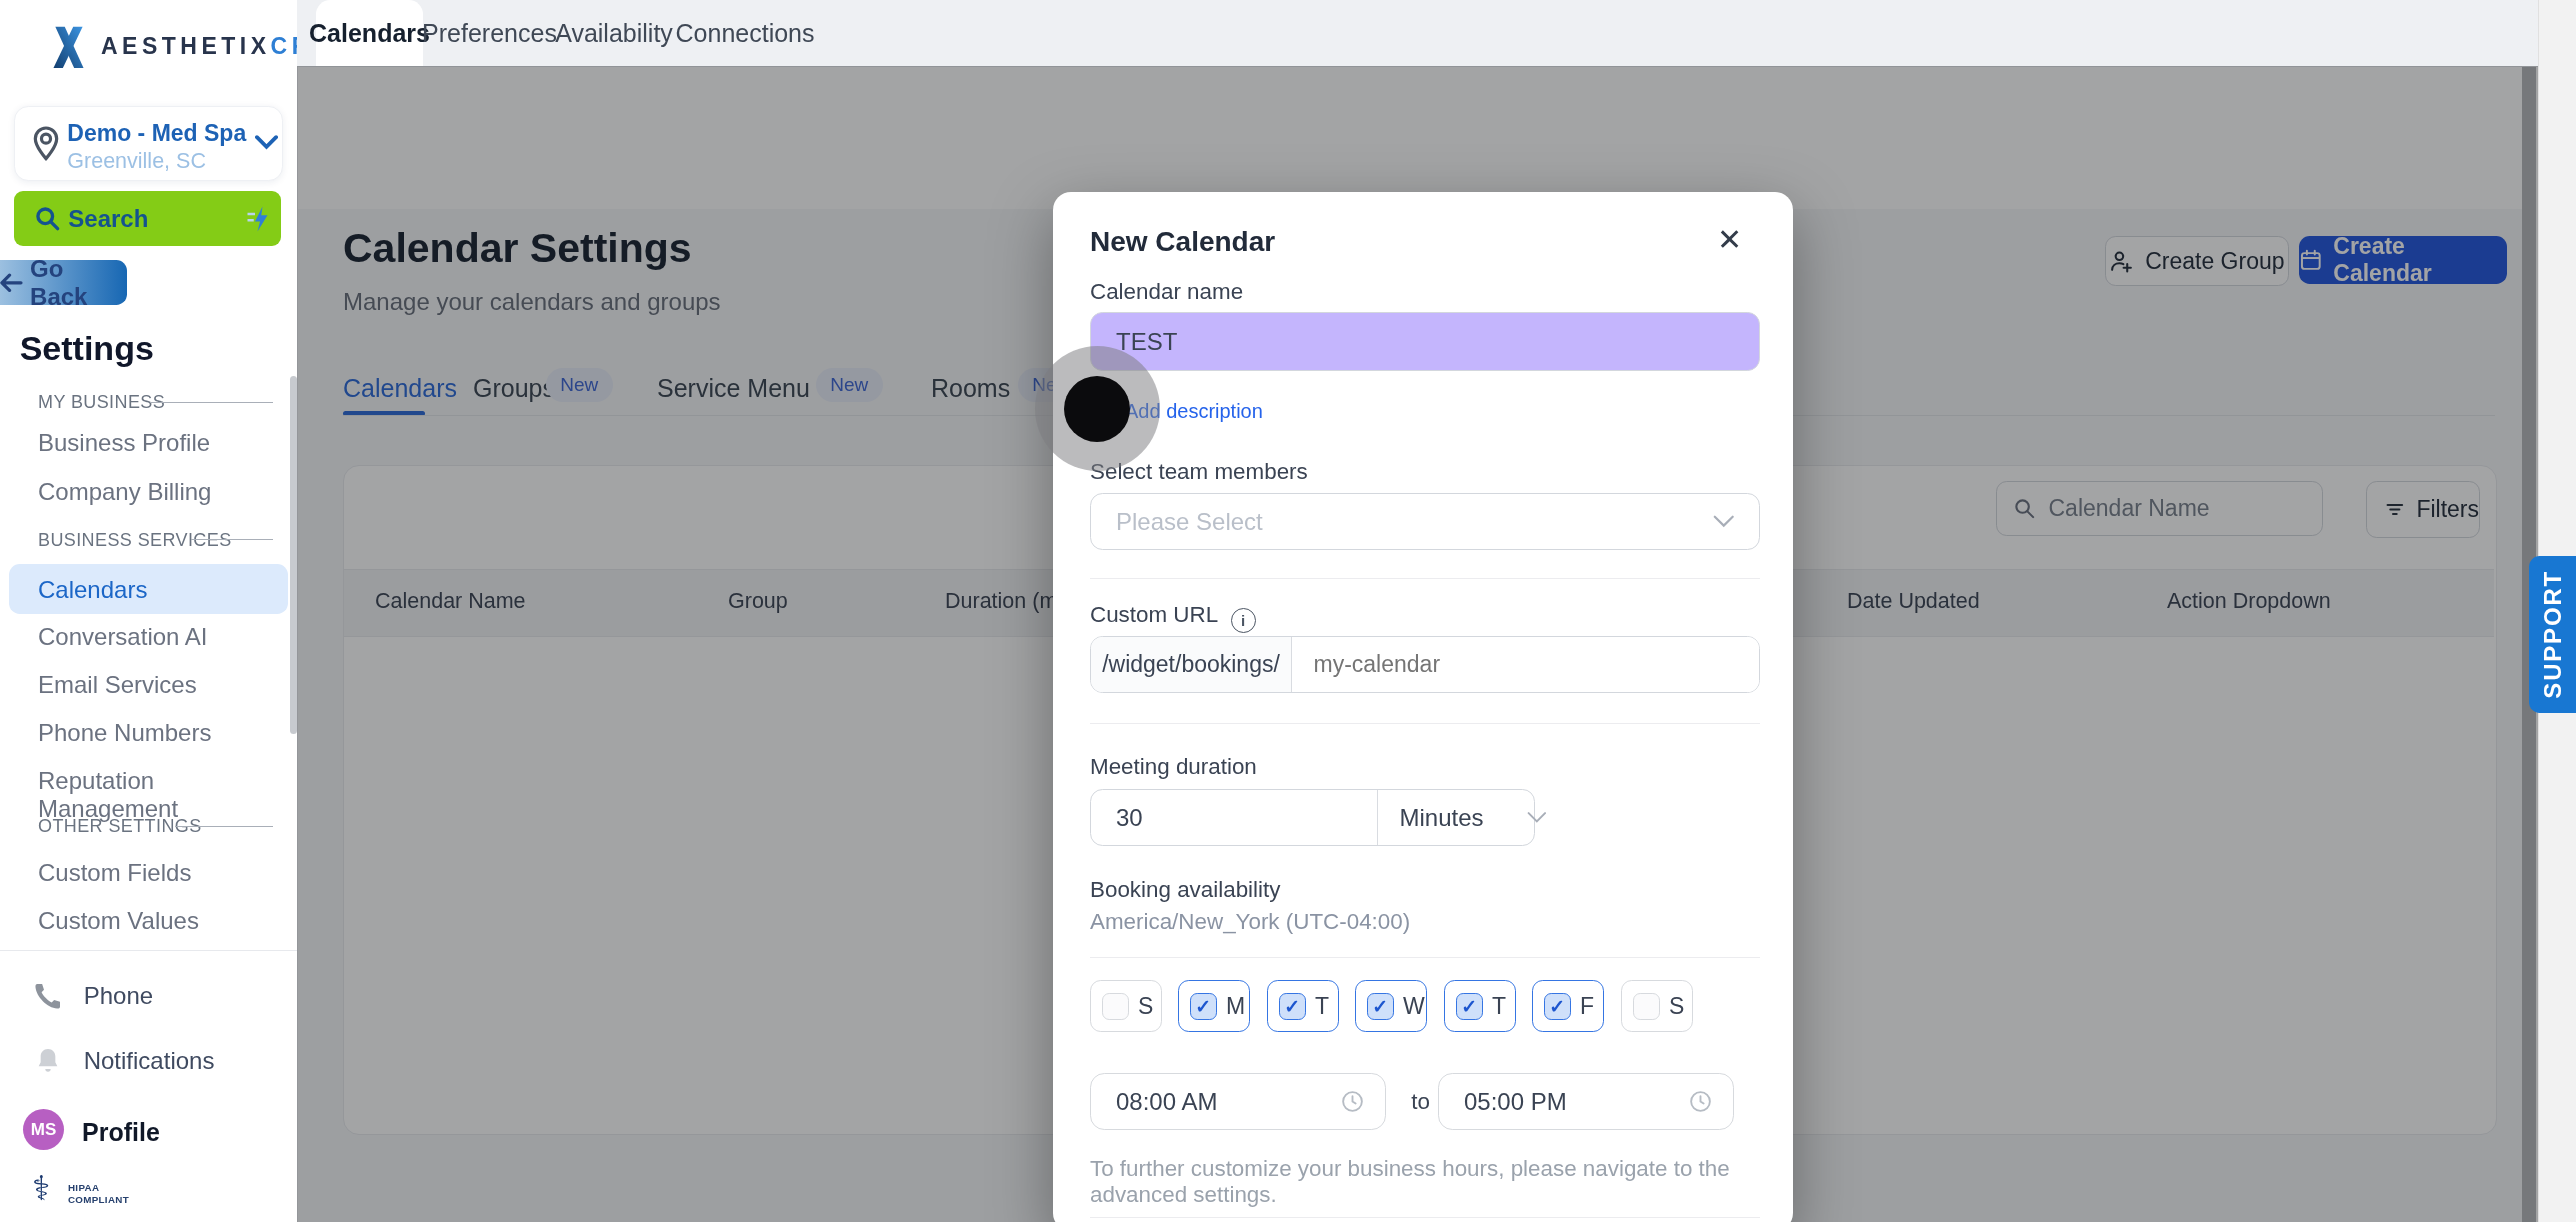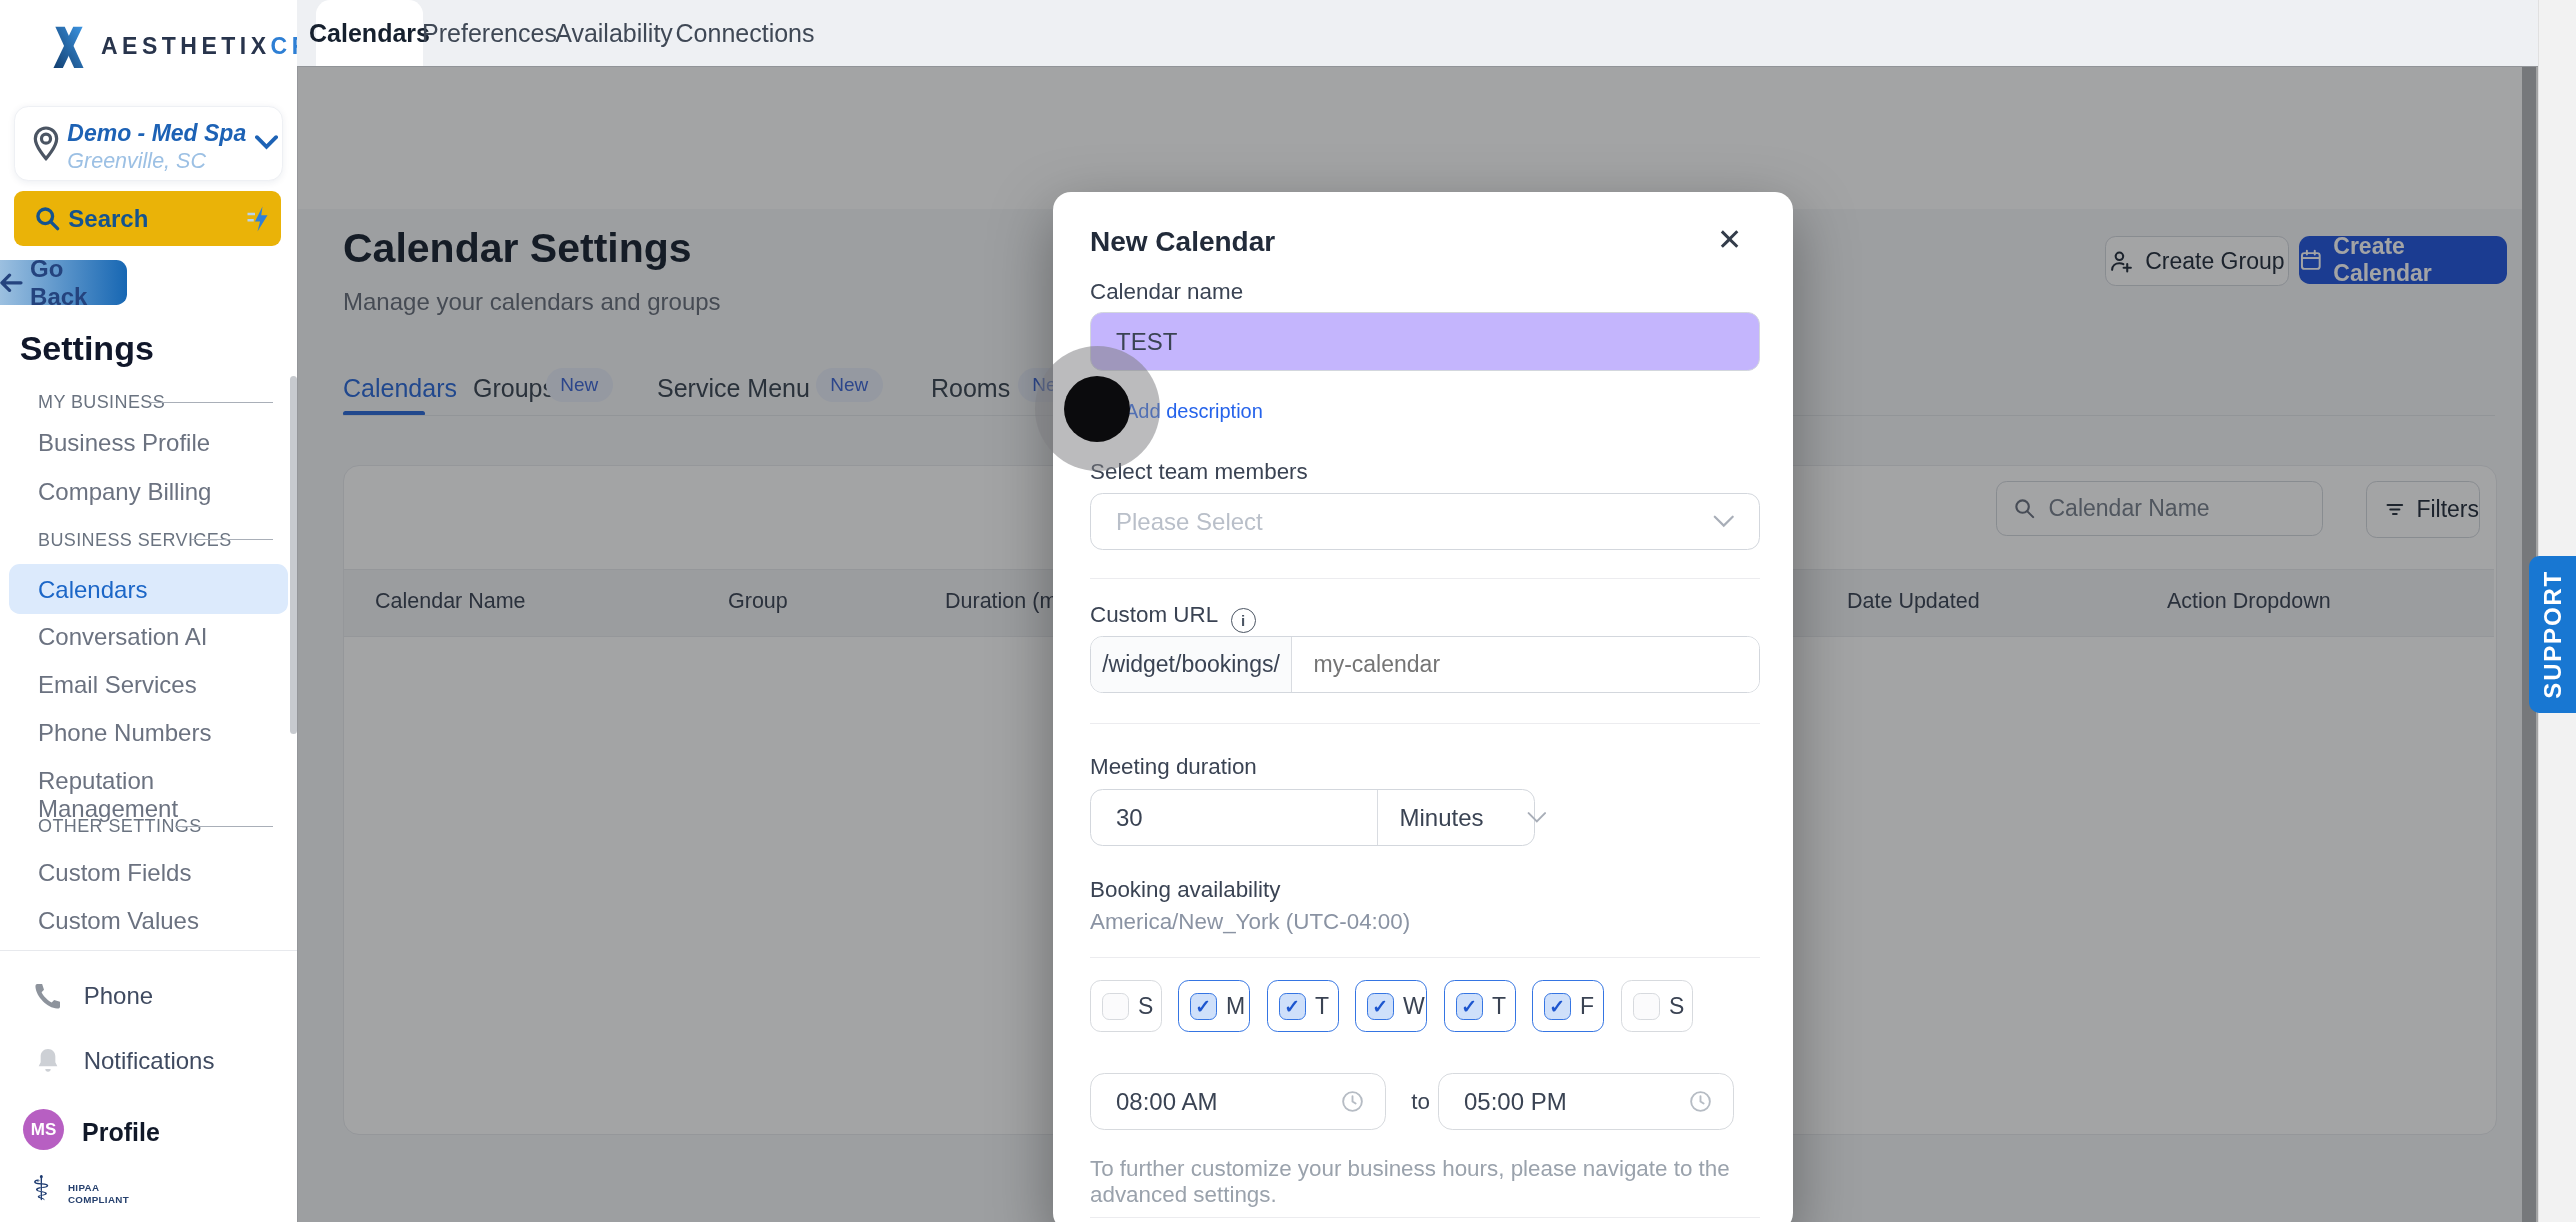--- a/index.html
+++ b/index.html
@@ -4,24 +4,24 @@
 <style>
   html,body{margin:0;padding:0;background:#fff;}
   #app{position:relative;width:2576px;height:1223px;overflow:hidden;
        font-family:"Liberation Sans",sans-serif;background:#fff;}
   .abs{position:absolute;}
   
   #sidebar{left:0;top:0;width:297px;height:1223px;background:#fff;border-right:0.9px solid #e7e9ed;z-index:10;}
   .logo-row{left:45px;top:23px;display:flex;align-items:center;gap:9px;}
   .logo-text{font-size:23px;font-weight:600;letter-spacing:4.5px;color:#28344c;}
   .logo-text b{color:#2e7fd4;font-weight:700;}
-  .loc-card{left:14.3px;top:106px;width:267px;height:73px;background:#fff;border:0.9px solid #eef0f4;border-radius:14.3px;box-shadow:0 1.8px 7.2px rgba(20,40,80,.07);font-style:italic;}
+  .loc-card{left:14.3px;top:106px;width:267px;height:73px;background:#fff;border:0.9px solid #eef0f4;border-radius:14.3px;box-shadow:0 1.8px 7.2px rgba(20,40,80,.07);}
   .loc-name{left:52px;top:12.5px;font-size:23px;font-weight:700;color:#1d62b5;}
   .loc-city{left:52px;top:42px;font-size:21.5px;color:#9cc0e4;}
-  .search-pill{left:14.3px;top:191px;width:267px;height:55px;background:#eab308;border-radius:9px;}
+  .search-pill{left:14.3px;top:191px;width:267px;height:55px;background:#84cc16;border-radius:9px;}
   .search-label{left:54px;top:14.3px;font-size:24px;font-weight:700;color:#14538f;}
   .goback{left:0;top:260px;width:127px;height:45px;border-radius:0 10.7px 10.7px 0;
           background:linear-gradient(90deg,#9cc0e0,#1767b3);display:flex;align-items:center;justify-content:center;gap:7.2px;
           font-size:24px;font-weight:700;color:#24437e;cursor:pointer;}
   .settings-title{left:19.7px;top:329px;font-size:34px;font-weight:700;color:#10172a;}
   .sec-label{font-size:18px;color:#6a7380;letter-spacing:0.4px;}
   .sec-line{height:0.9px;background:#a9afb8;}
   .nav-item{left:38px;font-size:24px;color:#6b7280;cursor:pointer;}
   .nav-active{left:9px;width:279px;height:50px;background:#dceafc;border-radius:10.7px;cursor:pointer;}
   .nav-active span{position:absolute;left:29px;top:11.6px;font-size:24px;font-weight:500;color:#1b66c7;}

